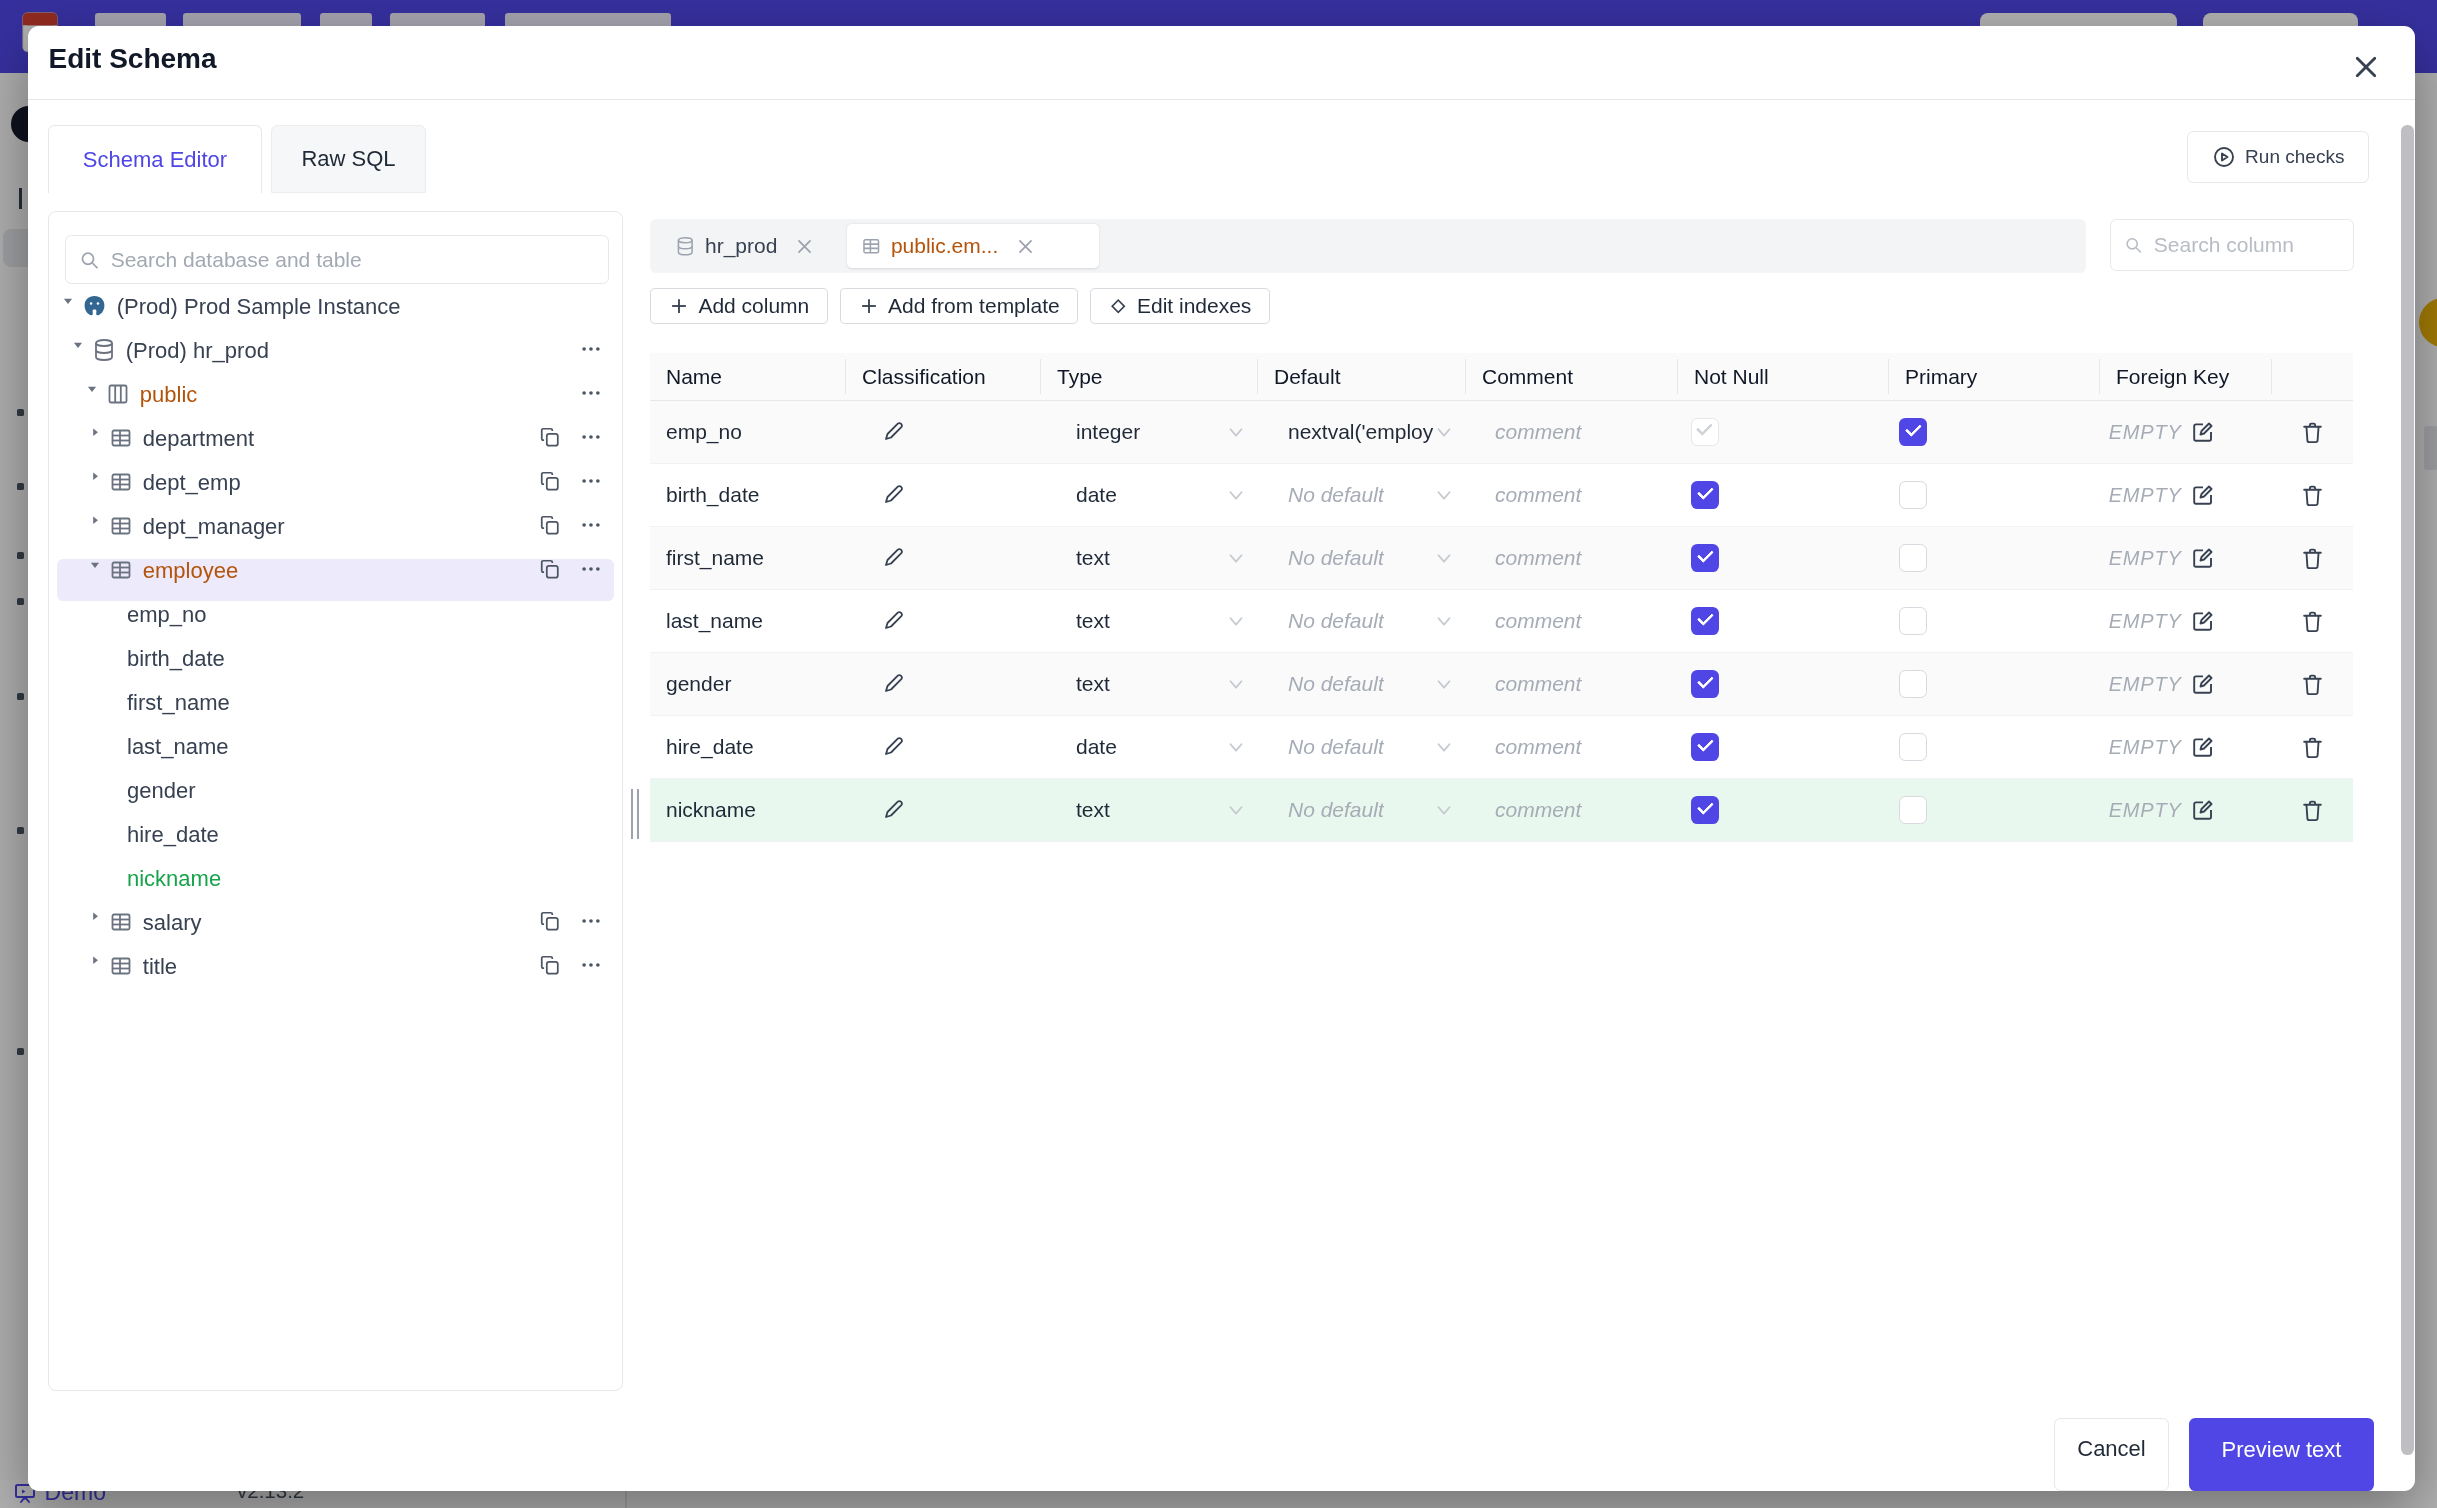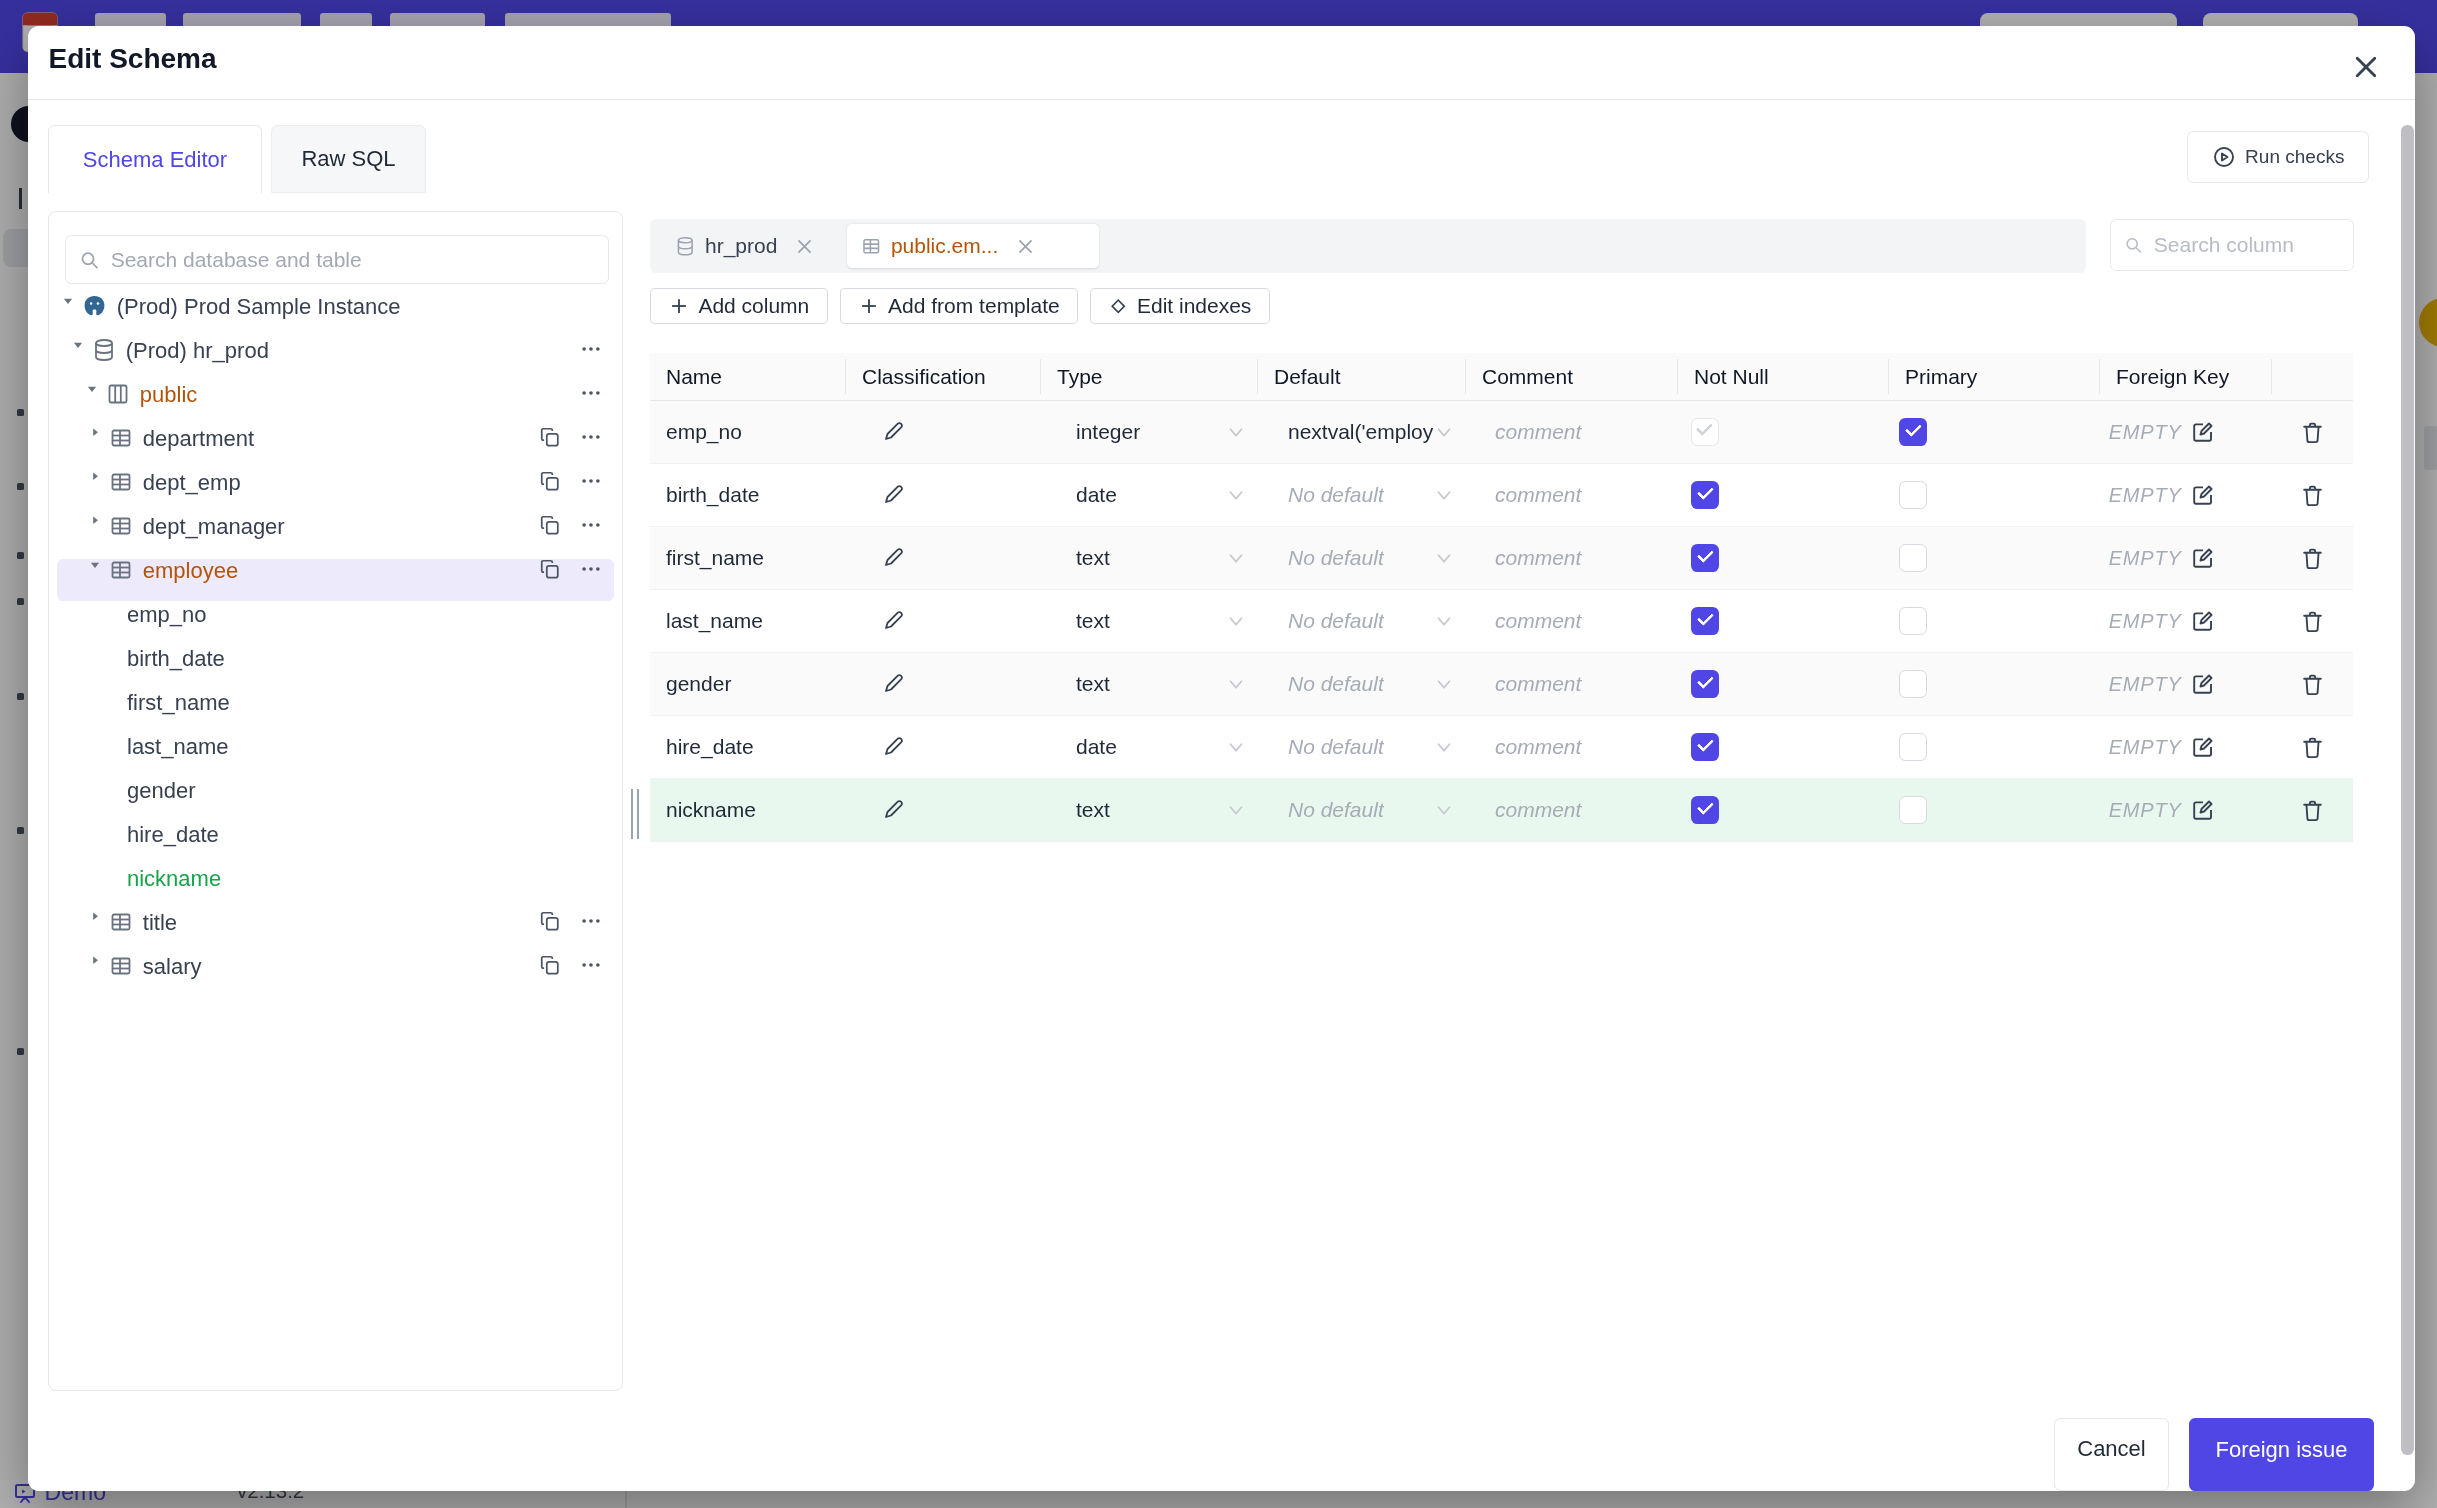--- a/index.html
+++ b/index.html
@@ -447,21 +447,21 @@
         <span class="caret">
             <svg class="ic" width="12.6" height="12.6" viewBox="0 0 16 16">
               <use href="#i-caret-right"></use>
             </svg>
           </span>
         <span class="ticon" style="color:#6b7280">
             <svg class="ic" width="24" height="24" viewBox="0 0 30 30">
               <use href="#i-table"></use>
             </svg>
           </span>
-        <span class="tlabel">title</span>
+        <span class="tlabel">salary</span>
         <span class="trail">
             <svg class="ic" width="22" height="22" viewBox="0 0 28 28">
               <use href="#i-copy"></use>
             </svg>
             <svg class="ic" width="22" height="22" viewBox="0 0 28 28">
               <use href="#i-dots"></use>
             </svg>
           </span>
       </div>
 
@@ -469,21 +469,21 @@
         <span class="caret">
             <svg class="ic" width="12.6" height="12.6" viewBox="0 0 16 16">
               <use href="#i-caret-right"></use>
             </svg>
           </span>
         <span class="ticon" style="color:#6b7280">
             <svg class="ic" width="24" height="24" viewBox="0 0 30 30">
               <use href="#i-table"></use>
             </svg>
           </span>
-        <span class="tlabel">salary</span>
+        <span class="tlabel">title</span>
         <span class="trail">
             <svg class="ic" width="22" height="22" viewBox="0 0 28 28">
               <use href="#i-copy"></use>
             </svg>
             <svg class="ic" width="22" height="22" viewBox="0 0 28 28">
               <use href="#i-dots"></use>
             </svg>
           </span>
       </div>
     </div>
@@ -918,17 +918,17 @@
           </div>
       </div>
 
     </div>
   </div>
 
   <div class="f-cancel">
       <span>Cancel</span>
     </div>
   <div class="f-submit">
-      <span>Foreign issue</span>
+      <span>Preview text</span>
     </div>
   <div class="m-scrollbar"></div>
 </div>
 
 
 </body></html>

